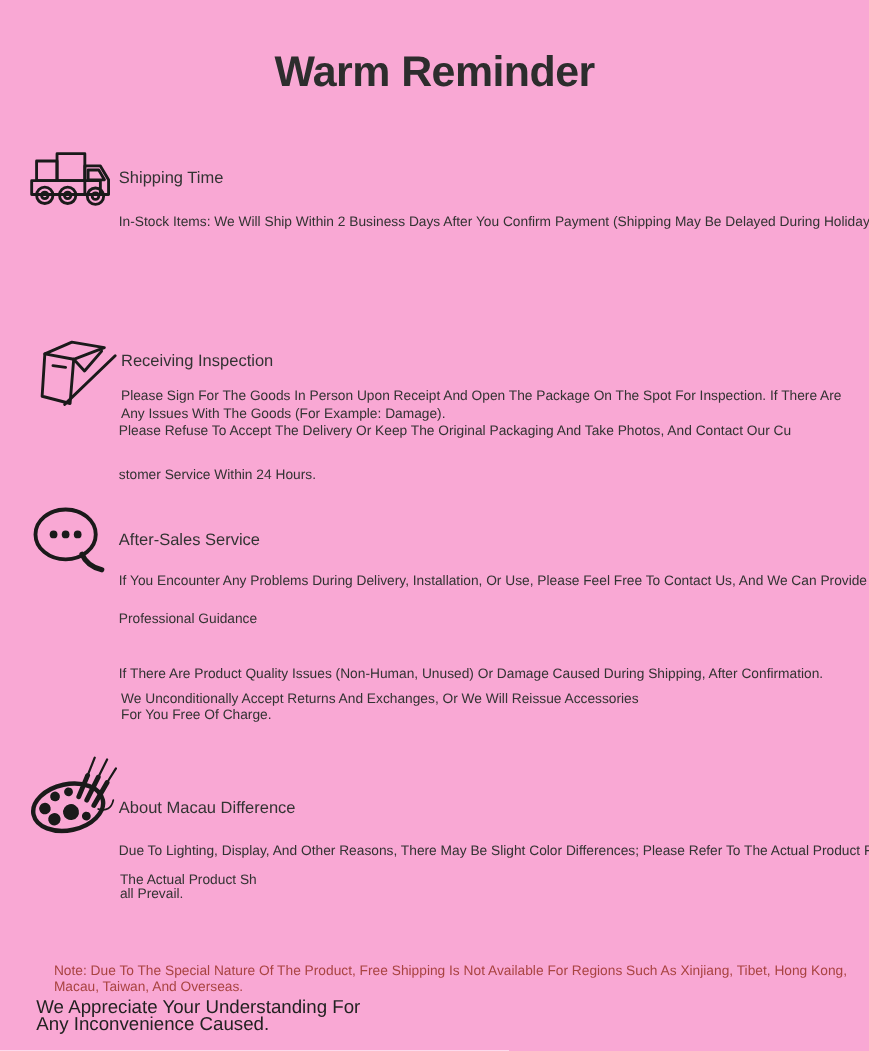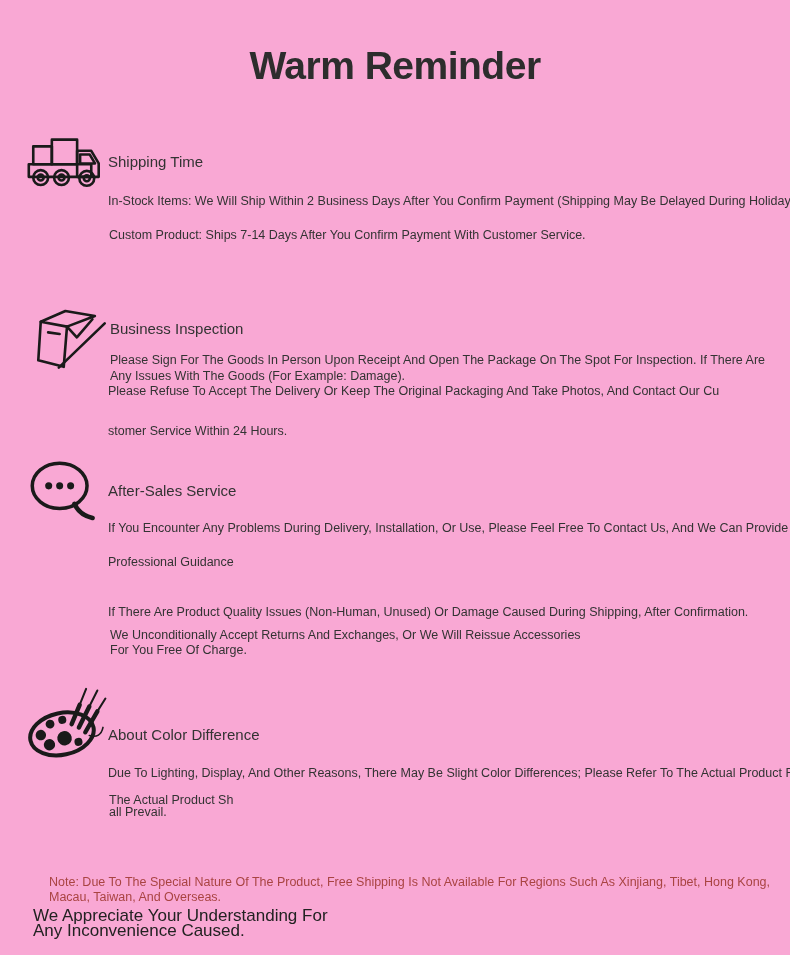--- a/index.html
+++ b/index.html
@@ -79,32 +79,31 @@
       <circle cx="25" cy="64" r="10"></circle>
         <circle cx="25" cy="64" r="4"></circle>
       <circle cx="53" cy="64" r="10"></circle>
         <circle cx="53" cy="64" r="4"></circle>
       <circle cx="87" cy="65" r="10"></circle>
         <circle cx="87" cy="65" r="4"></circle>
     </svg>
   </div>
   <div class="section-heading" style="left:108px; top:153px;">Shipping Time</div>
   <div class="line" style="left:108px; top:194px;">In-Stock Items: We Will Ship Within 2 Business Days After You Confirm Payment (Shipping May Be Delayed During Holidays</div>
-  <div class="line" style="left:109px; top:228px;">Custom Product: Ships 7-14 Days After You Confirm Payment With Customer Service.</div>
 
   <div class="icon" style="left:26px; top:295px; width:82px; height:78px;">
     <svg viewBox="0 0 100 92" fill="none" stroke="currentColor" stroke-width="3.2" stroke-linecap="round" stroke-linejoin="round">
       <path d="M18,31 L48,18 L84,24 L50,37 Z"></path>
       <path d="M18,31 L15,78 L46,86 L50,37"></path>
       <path d="M27,44 L41,46"></path>
       <path d="M50,37 L62,50 L81,28"></path>
       <path d="M40,87 L96,33"></path>
     </svg>
   </div>
-  <div class="section-heading" style="left:110px; top:320px;">Business Inspection</div>
+  <div class="section-heading" style="left:110px; top:320px;">Receiving Inspection</div>
   <div class="line" style="left:110px; top:369px;">Any Issues With The Goods (For Example: Damage).</div>
   <div class="line" style="left:110px; top:353px;">Please Sign For The Goods In Person Upon Receipt And Open The Package On The Spot For Inspection. If There Are</div>
   <div class="line" style="left:108px; top:384px;">Please Refuse To Accept The Delivery Or Keep The Original Packaging And Take Photos, And Contact Our Cu</div>
   <div class="line" style="left:108px; top:424px;">stomer Service Within 24 Hours.</div>
 
   <div class="icon" style="left:26px; top:456px; width:72px; height:66px;">
     <svg viewBox="0 0 92 82" fill="none" stroke="currentColor" stroke-width="4.5" stroke-linecap="round" stroke-linejoin="round">
       <ellipse cx="43" cy="37" rx="35" ry="29"></ellipse>
       <path d="M62,60 Q68,74 85,78" stroke-width="6"></path>
       <circle cx="29" cy="37" r="4.5" fill="currentColor" stroke="none"></circle>
@@ -132,21 +131,21 @@
       </g>
       <path d="M78,6 L70,26" stroke-width="2.5"></path>
       <path d="M70,26 L60,50" stroke-width="5.5"></path>
       <path d="M92,8 L82,28" stroke-width="2.5"></path>
       <path d="M82,28 L69,54" stroke-width="5.5"></path>
       <path d="M102,18 L92,34" stroke-width="2.5"></path>
       <path d="M92,34 L77,60" stroke-width="5.5"></path>
       <path d="M82,64 Q96,68 99,54" stroke-width="2"></path>
     </svg>
   </div>
-  <div class="section-heading" style="left:108px; top:726px;">About Color Difference</div>
+  <div class="section-heading" style="left:108px; top:726px;">About Macau Difference</div>
   <div class="line" style="left:108px; top:766px;">Due To Lighting, Display, And Other Reasons, There May Be Slight Color Differences; Please Refer To The Actual Product For</div>
   <div class="line" style="left:109px; top:793px;">The Actual Product Sh</div>
   <div class="line" style="left:109px; top:805px;">all Prevail.</div>
 
   <div class="note-line" style="left:33px; top:875px;">Note: Due To The Special Nature Of The Product, Free Shipping Is Not Available For Regions Such As Xinjiang, Tibet, Hong Kong,</div>
   <div class="note-line" style="left:33px; top:890px;">Macau, Taiwan, And Overseas.</div>
   <div class="note-black" style="left:33px; top:908px;">We Appreciate Your Understanding For</div>
   <div class="note-black" style="left:33px; top:923px;">Any Inconvenience Caused.</div>
 
 </div>

